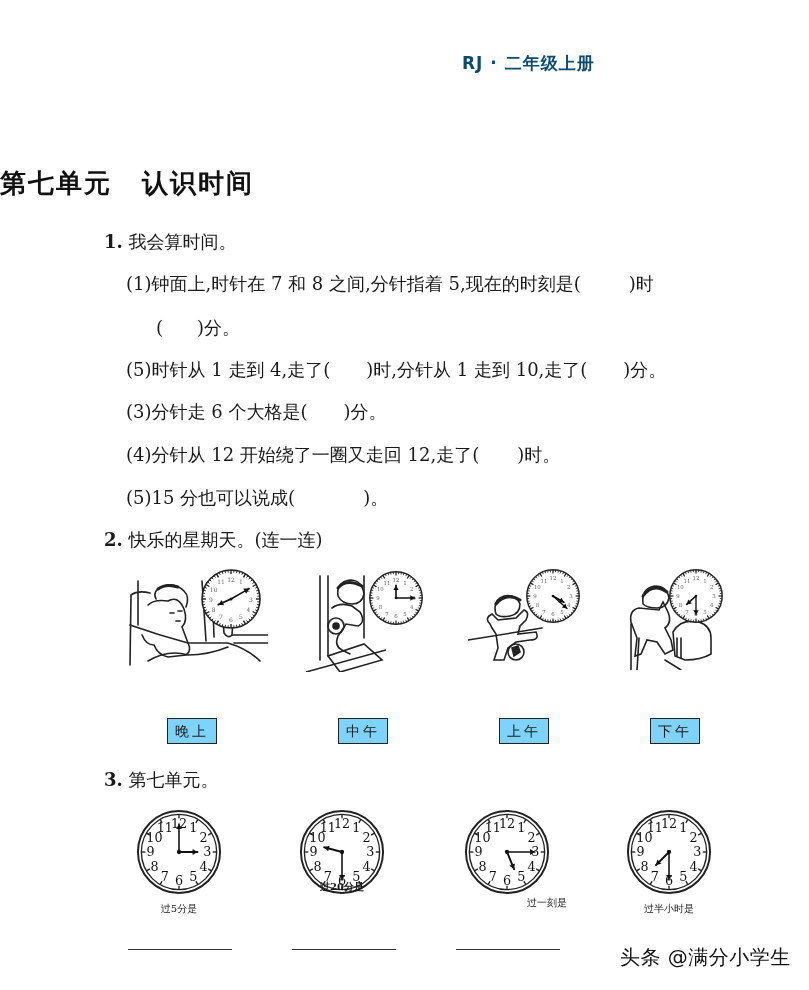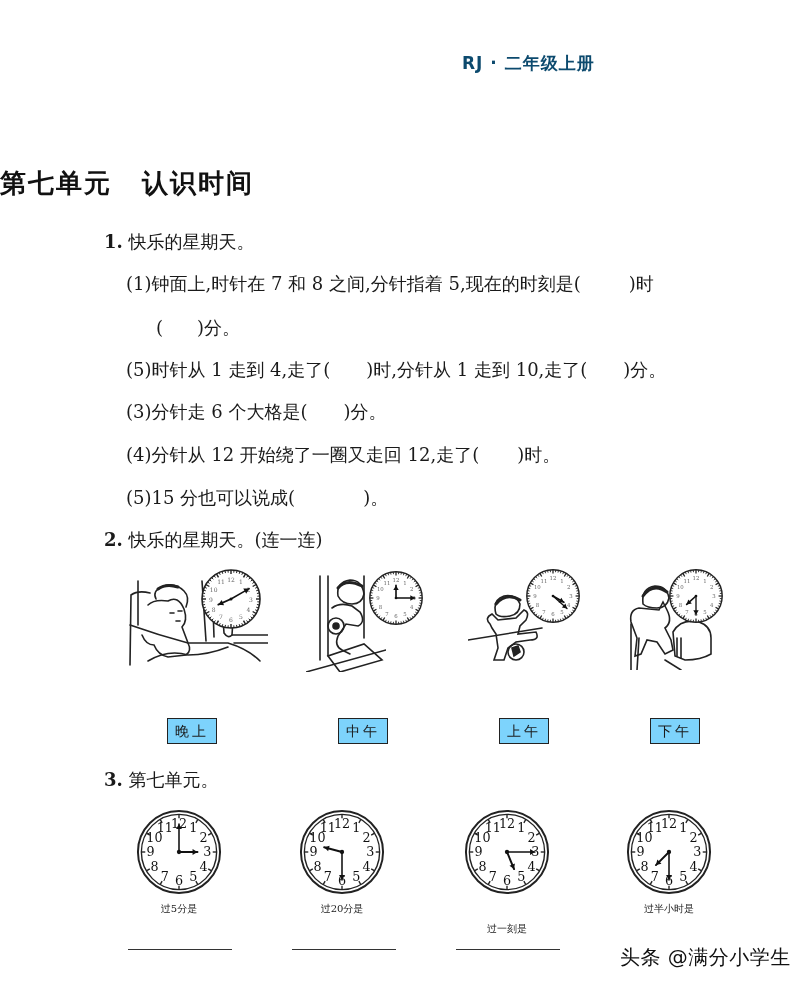--- a/index.html
+++ b/index.html
@@ -28,21 +28,21 @@
 </head>
 <body>
 
 <div class="abs header-tag">RJ · 二年级上册</div>
 
 <div class="abs unit-title">
   <span>第七单元</span><span class="gap"></span><span>认识时间</span>
 </div>
 
 <div class="abs q-title" style="left:104px; top:230px;">
-  <b>1</b><b>.</b> <span>快乐的星期天。</span>
+  <b>1</b><b>.</b> <span>我会算时间。</span>
 </div>
 
 <div class="abs line" style="left:126px; top:272px;">
   <span>(1)钟面上,时针在 7 和 8 之间,分针指着 5,现在的时刻是(</span><span class="blank" style="width:48px"></span><span>)时</span>
 </div>
 <div class="abs line" style="left:156px; top:316px;">
   <span>(</span><span class="blank" style="width:34px"></span><span>)分。</span>
 </div>
 <div class="abs line" style="left:126px; top:358px;">
   <span>(5)时针从 1 走到 4,走了(</span><span class="blank" style="width:36px"></span><span>)时,分针从 1 走到 10,走了(</span><span class="blank" style="width:36px"></span><span>)分。</span>
@@ -585,21 +585,21 @@
       <text x="-5.327213576290986e-15" y="-24.5" text-anchor="middle" font-size="13" font-family="DejaVu Serif, serif" fill="#111">12</text>
       <line x1="0" y1="0" x2="-13.364318164425748" y2="13.36431816442575" stroke="#111" stroke-width="2" stroke-linecap="round"></line>
       <polygon points="-13.364318164425748,13.36431816442575 -11.950104602052654,7.707463914933371 -7.707463914933368,11.950104602052654" fill="#111"></polygon>
       <line x1="0" y1="0" x2="1.7487956291824206e-15" y2="28.560000000000002" stroke="#111" stroke-width="1.6" stroke-linecap="round"></line>
       <polygon points="1.7487956291824206e-15,28.560000000000002 -2.9999999999999987,23.560000000000002 3.0000000000000013,23.560000000000002" fill="#111"></polygon>
       <circle cx="0" cy="0" r="2.2" fill="#111"></circle>
     </g>
   </svg>
 
 <div class="clock-cap" style="left:119px; top:902px;">过5分是</div>
-<div class="clock-cap" style="left:282px; top:902px;">过20分是</div>
-<div class="clock-cap" style="left:447px; top:922px;">过一刻是</div>
+<div class="clock-cap" style="left:282px; top:880px;font-weight:bold;">过20分是</div>
+<div class="clock-cap" style="left:447px; top:896px;text-align:right;">过一刻是</div>
 <div class="clock-cap" style="left:609px; top:902px;">过半小时是</div>
 
 <div class="answer-line" style="left:128px; top:949px;"></div>
 <div class="answer-line" style="left:292px; top:949px;"></div>
 <div class="answer-line" style="left:456px; top:949px;"></div>
 
 <div class="watermark">头条 @满分小学生</div>
 
 </body></html>

